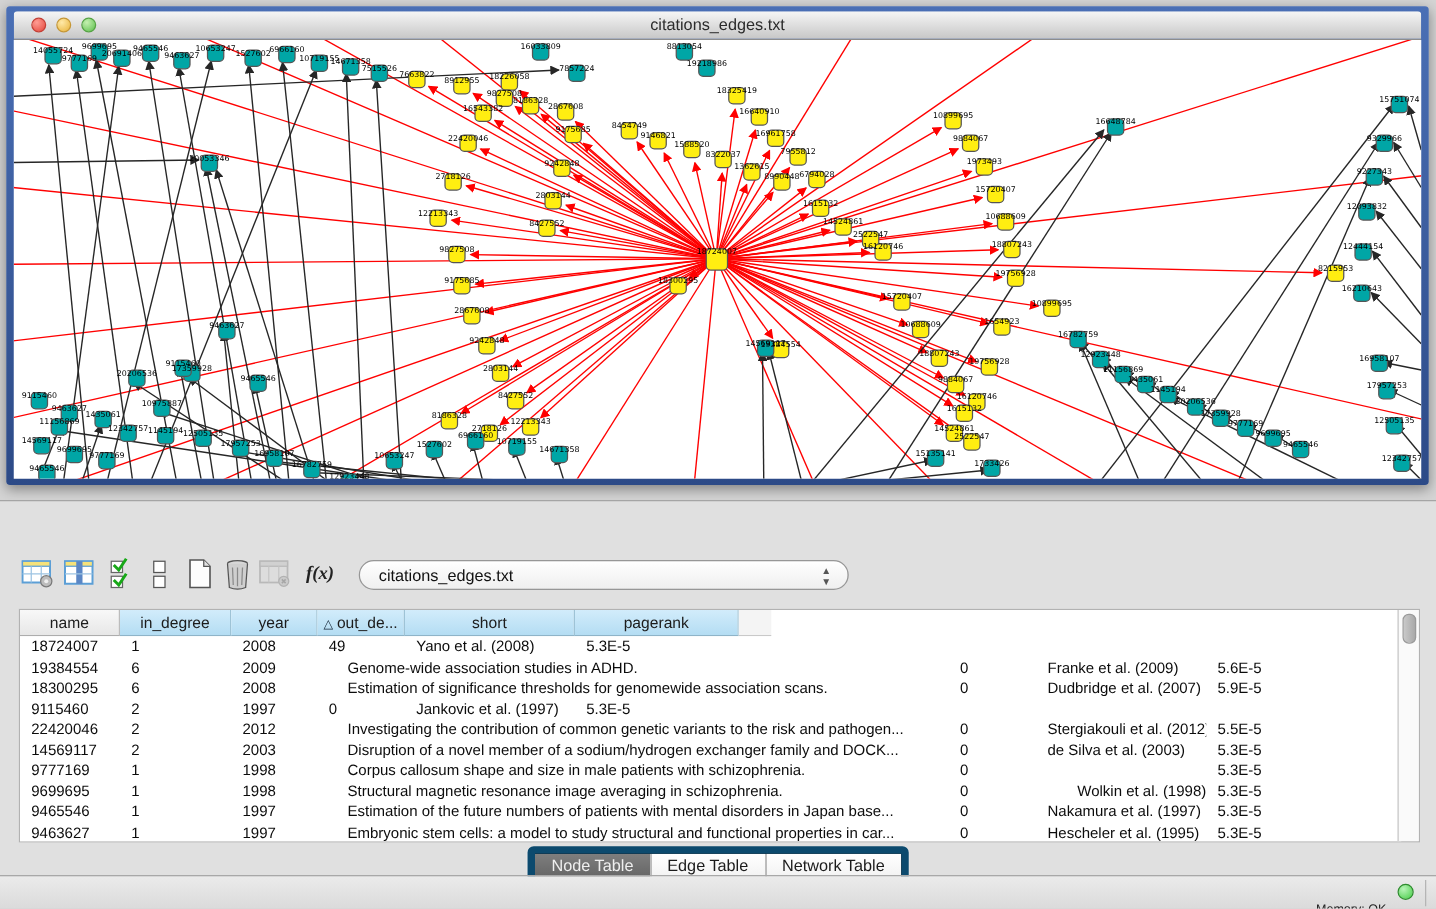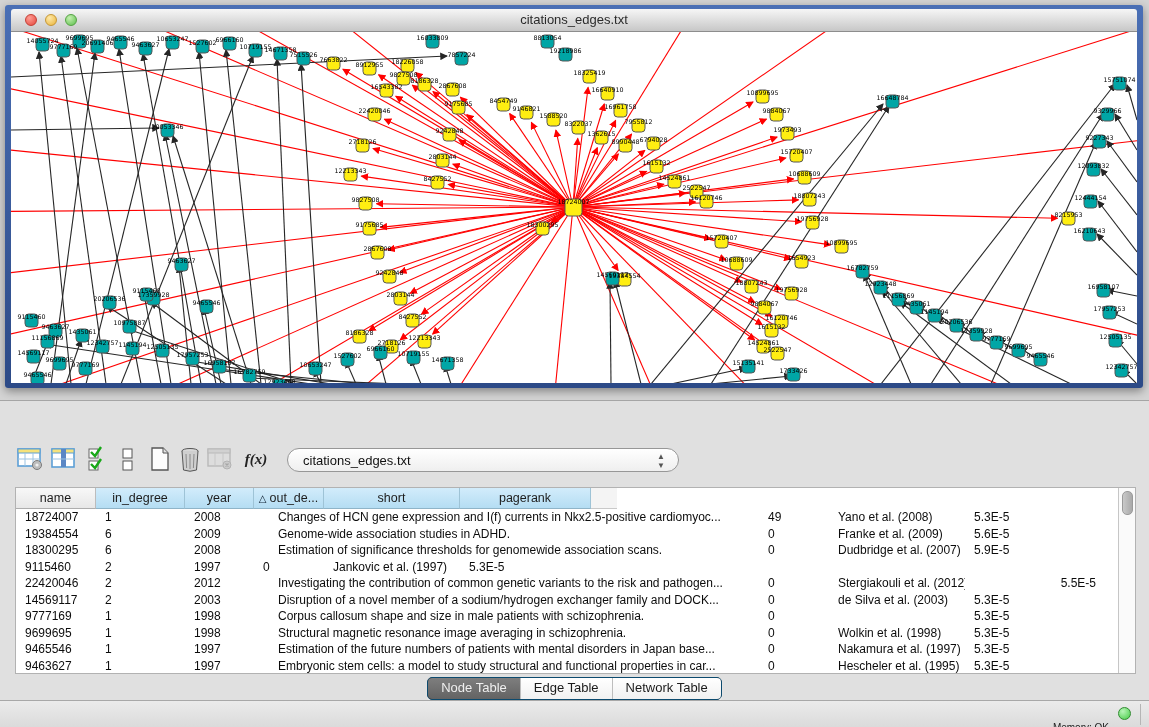--- a/index.html
+++ b/index.html
@@ -50,21 +50,21 @@
   .tbody{position:absolute;left:0;top:21px;width:1105px;}
   .tr{display:flex;height:16.5px;background:#fff;}
   .td{box-sizing:border-box;padding-left:9px;font-size:12px;line-height:16.5px;color:#0c0c0c;
     white-space:nowrap;overflow:hidden;}
   .td.title-col{padding-left:24px;}
   .vscroll{position:absolute;right:0;top:0;width:16px;height:100%;background:#fafafa;border-left:1px solid #c6c6c6;}
   .vthumb{position:absolute;left:3px;top:3px;width:9px;height:22px;border-radius:5px;
     background:linear-gradient(90deg,#c9c9c9,#a9a9a9);border:1px solid #9a9a9a;}
 
   .tabbar{position:absolute;left:0;top:276px;width:100%;display:flex;justify-content:center;}
-  .seg{display:flex;height:21px;border:1px solid #0c4a6e;border-radius:5px;overflow:hidden;background:#000000;
+  .seg{display:flex;height:21px;border:6px solid #0c4a6e;border-radius:5px;overflow:hidden;background:#000000;
     box-shadow:0 1px 1px rgba(255,255,255,.7);}
   .seg-item{padding:0 13px;font-size:13px;line-height:20px;color:#1b1b1b;background:linear-gradient(#ffffff,#f1f1f1);
     border-left:1px solid #bdbdbd;}
   .seg-item:first-child{border-left:none;}
   .seg-item.active{background:linear-gradient(#7e7e7e,#636363);color:#efefef;}
 
   
   .statusbar{position:absolute;left:0;top:700px;width:1149px;height:27px;
     background:linear-gradient(#ebebeb,#dadada);border-top:1px solid #a8a8a8;}
   .mem-label{position:absolute;right:40px;top:21px;font-size:10px;color:#222;text-align:right;}
@@ -588,21 +588,20 @@
           <div class="th" style="width: 70px;"><span class="sort-glyph">△</span>out_de...</div>
           <div class="th" style="width: 136px;">short</div>
           <div class="th" style="width: 131px;">pagerank</div>
           <div class="th filler" style="width: 26px;"></div>
         </div>
       <div class="tbody" id="tbody">
           <div class="tr">
             <div class="td" style="width: 80px;">18724007</div>
             <div class="td" style="width: 89px;">1</div>
             <div class="td" style="width: 69px;">2008</div>
-            <div class="td title-col" style="width: 505px;">Changes of HCN gene expression and I(f) currents in Nkx2.5-positive cardiomyoc...</div>
             <div class="td" style="width: 70px;">49</div>
             <div class="td" style="width: 136px;">Yano et al. (2008)</div>
             <div class="td" style="width: 131px;">5.3E-5</div>
           </div>
           <div class="tr">
             <div class="td" style="width: 80px;">19384554</div>
             <div class="td" style="width: 89px;">6</div>
             <div class="td" style="width: 69px;">2009</div>
             <div class="td title-col" style="width: 505px;">Genome-wide association studies in ADHD.</div>
             <div class="td" style="width: 70px;">0</div>
@@ -626,21 +625,21 @@
             <div class="td" style="width: 136px;">Jankovic et al. (1997)</div>
             <div class="td" style="width: 131px;">5.3E-5</div>
           </div>
           <div class="tr">
             <div class="td" style="width: 80px;">22420046</div>
             <div class="td" style="width: 89px;">2</div>
             <div class="td" style="width: 69px;">2012</div>
             <div class="td title-col" style="width: 505px;">Investigating the contribution of common genetic variants to the risk and pathogen...</div>
             <div class="td" style="width: 70px;">0</div>
             <div class="td" style="width: 136px;">Stergiakouli et al. (2012)</div>
-            <div class="td" style="width: 131px; text-align: right;">5.5E-5</div>
+            <div class="td" style="width: 131px;">5.5E-5</div>
           </div>
           <div class="tr">
             <div class="td" style="width: 80px;">14569117</div>
             <div class="td" style="width: 89px;">2</div>
             <div class="td" style="width: 69px;">2003</div>
             <div class="td title-col" style="width: 505px;">Disruption of a novel member of a sodium/hydrogen exchanger family and DOCK...</div>
             <div class="td" style="width: 70px;">0</div>
             <div class="td" style="width: 136px;">de Silva et al. (2003)</div>
             <div class="td" style="width: 131px;">5.3E-5</div>
           </div>
@@ -652,21 +651,21 @@
             <div class="td" style="width: 70px;">0</div>
             <div class="td" style="width: 136px; margin-top: 29px;">Tibbo et al. (1998)</div>
             <div class="td" style="width: 131px;">5.3E-5</div>
           </div>
           <div class="tr">
             <div class="td" style="width: 80px;">9699695</div>
             <div class="td" style="width: 89px;">1</div>
             <div class="td" style="width: 69px;">1998</div>
             <div class="td title-col" style="width: 505px;">Structural magnetic resonance image averaging in schizophrenia.</div>
             <div class="td" style="width: 70px;">0</div>
-            <div class="td" style="width: 136px;">Wolkin et al. (1998)</div>
+            <div class="td" style="width: 136px; text-align: right;">Wolkin et al. (1998)</div>
             <div class="td" style="width: 131px;">5.3E-5</div>
           </div>
           <div class="tr">
             <div class="td" style="width: 80px;">9465546</div>
             <div class="td" style="width: 89px;">1</div>
             <div class="td" style="width: 69px;">1997</div>
             <div class="td title-col" style="width: 505px;">Estimation of the future numbers of patients with mental disorders in Japan base...</div>
             <div class="td" style="width: 70px;">0</div>
             <div class="td" style="width: 136px;">Nakamura et al. (1997)</div>
             <div class="td" style="width: 131px;">5.3E-5</div>

